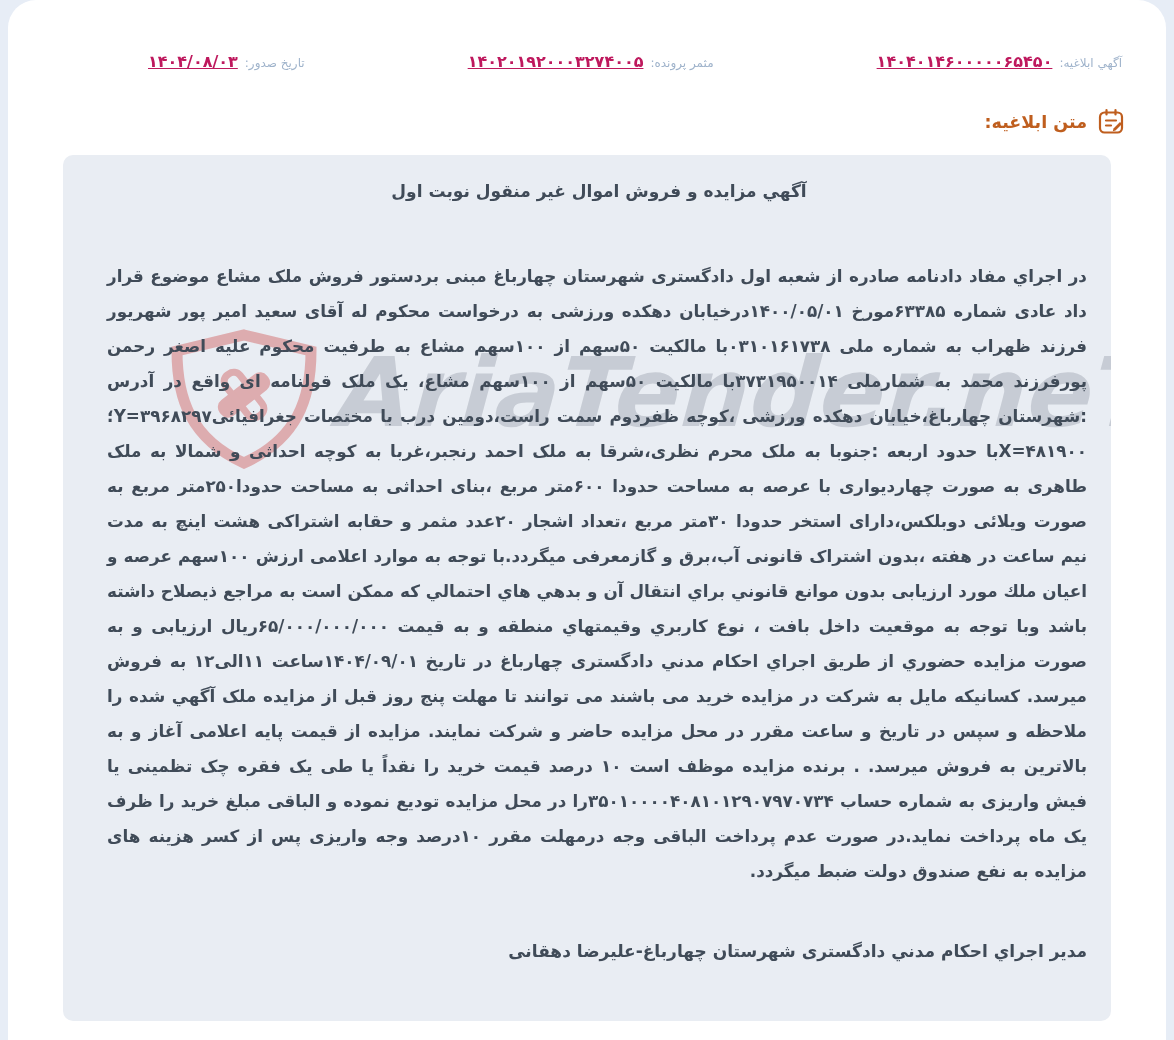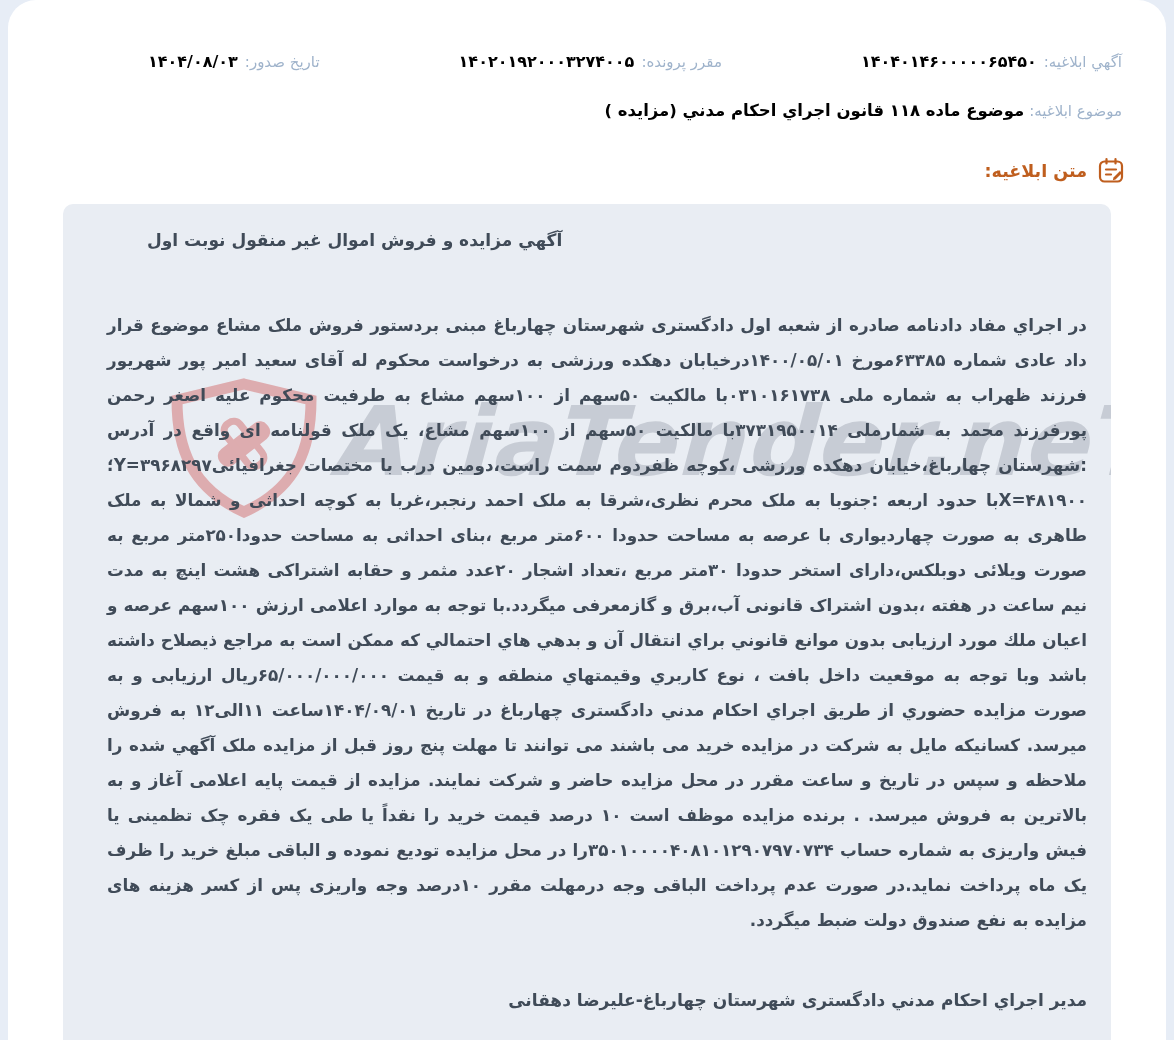--- a/index.html
+++ b/index.html
@@ -19,22 +19,22 @@
   }
   
   .meta-row1 {
     display: flex;
     justify-content: space-between;
     align-items: baseline;
     padding: 52px 44px 0 140px;
     font-size: 16px;
   }
   .meta-pair { display: inline-flex; gap: 7px; align-items: baseline; white-space: nowrap; }
-  .meta-label { color: #9fb3cb; font-size: 15px; }
-  .meta-value { color: #000000; font-weight: bold; font-size: 16px; }
+  .meta-label { color: #9fb3cb; font-size: 12px; }
+  .meta-value { color: #be185d; font-weight: bold; font-size: 16px; text-decoration: underline; }
   .meta-line { padding: 30px 44px 0 44px; font-size: 15.5px; }
   .meta-line .meta-value { font-size: 16.5px; }
   
   .body-label-row {
     display: flex; align-items: center; gap: 9px;
     padding: 36px 40px 0 44px;
     color: #bf5e1e;
   }
   .body-label-row .lbl { font-weight: bold; font-size: 17.5px; }
   .note-icon { width: 30px; height: 30px; flex: 0 0 auto; }
@@ -45,21 +45,21 @@
     width: 1048px;
     min-height: 768px;
     background: #e9edf3;
     border-radius: 10px;
     padding: 22px 24px 60px 24px;
     color: #404b58;
     overflow: hidden;
   }
   .notice-title {
     position: relative; z-index: 2;
-    text-align: left;
+    text-align: center;
     margin: 4px 36px 0 0;
     padding-left: 60px;
     font-size: 17px;
     font-weight: bold;
   }
   .notice-body {
     position: relative; z-index: 2;
     margin-top: 58px;
     font-size: 16.8px;
     font-weight: 600;
@@ -96,34 +96,30 @@
 <body>
 
 <div class="card">
 
   <div class="meta-row1">
     <div class="meta-pair">
       <span class="meta-label">آگهي ابلاغیه:</span>
       <span class="meta-value">۱۴۰۴۰۱۴۶۰۰۰۰۰۶۵۴۵۰</span>
     </div>
     <div class="meta-pair">
-      <span class="meta-label">مقرر پرونده:</span>
+      <span class="meta-label">مثمر پرونده:</span>
       <span class="meta-value">۱۴۰۲۰۱۹۲۰۰۰۳۲۷۴۰۰۵</span>
     </div>
     <div class="meta-pair">
       <span class="meta-label">تاریخ صدور:</span>
       <span class="meta-value">۱۴۰۴/۰۸/۰۳</span>
     </div>
   </div>
 
 
-  <div class="meta-line">
-    <span class="meta-label">موضوع ابلاغیه:</span>
-    <span class="meta-value">موضوع ماده ۱۱۸ قانون اجراي احکام مدني (مزایده )</span>
-  </div>
 
   <div class="body-label-row">
     <svg class="note-icon" viewBox="0 0 30 30" fill="none" stroke="#bf5e1e" stroke-width="2.2" stroke-linecap="round" stroke-linejoin="round">
       <rect x="4" y="5.5" width="22" height="20" rx="4.5"></rect>
       <line x1="10.5" y1="3" x2="10.5" y2="7.5"></line>
       <line x1="19.5" y1="3" x2="19.5" y2="7.5"></line>
       <line x1="10" y1="13.5" x2="20" y2="13.5"></line>
       <line x1="10" y1="18.5" x2="15" y2="18.5"></line>
       <path d="M17.5 21.5 L24 15 L26 17 L19.5 23.5 L16.8 24.2 Z" fill="#bf5e1e" stroke="none"></path>
     </svg>

